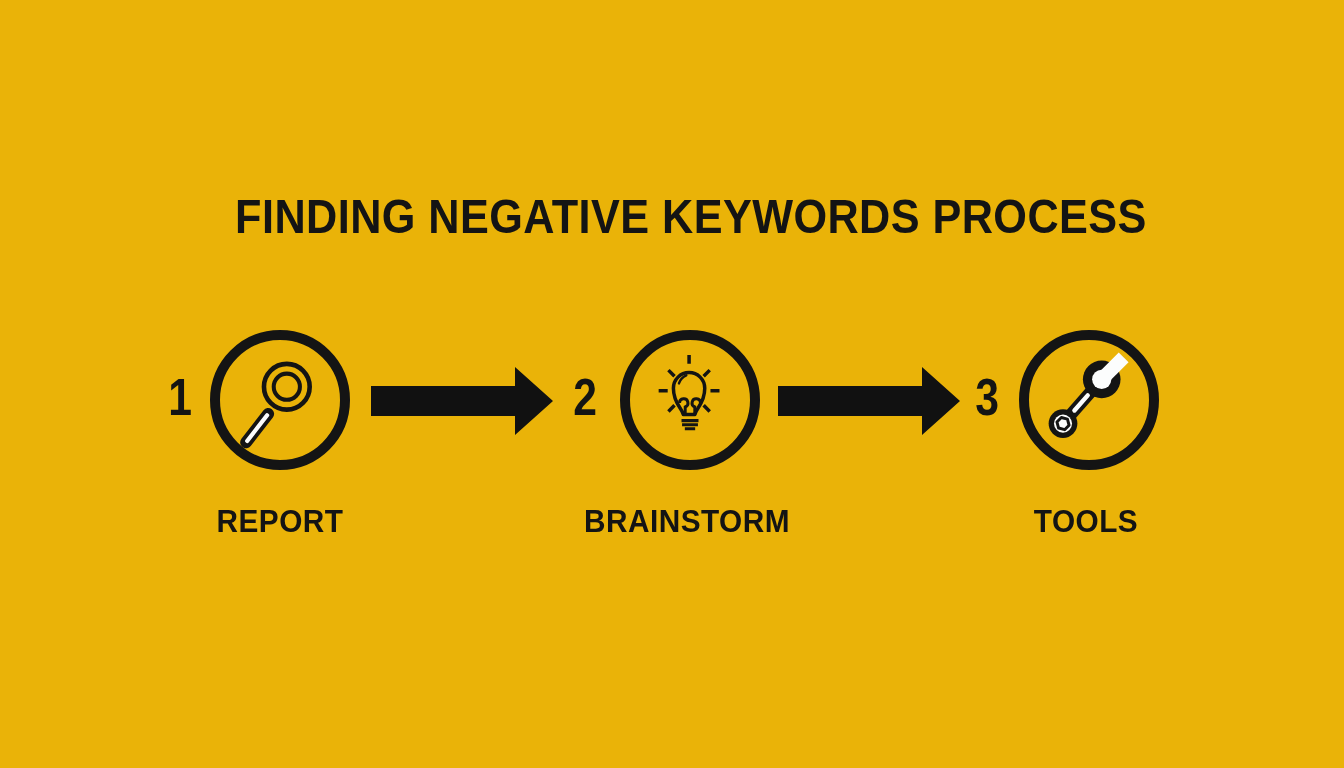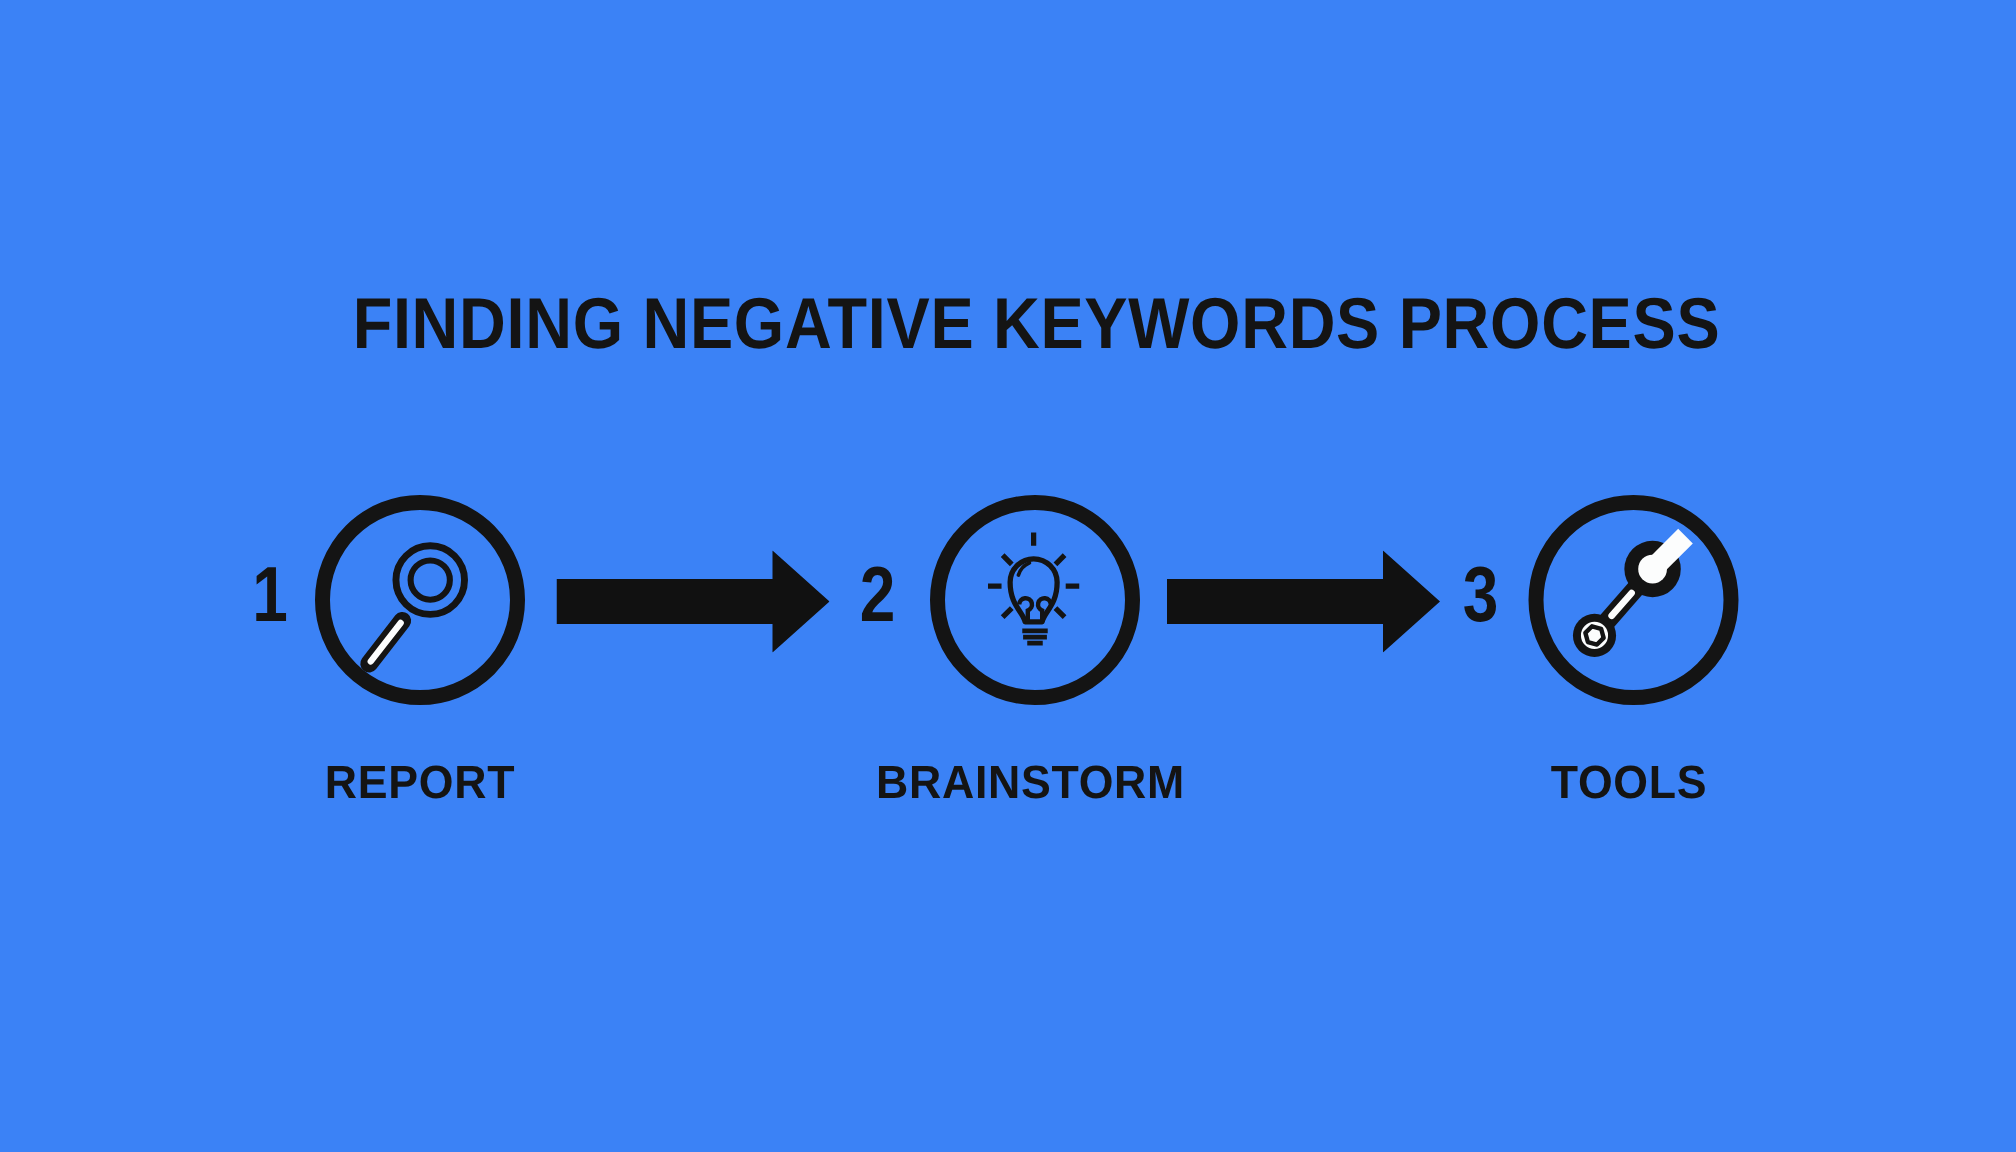--- a/index.html
+++ b/index.html
@@ -1,18 +1,18 @@
 <!DOCTYPE html>
 <html><head>
 <meta charset="utf-8">
 <style>
   html,body{margin:0;padding:0;background:#e9e9e9;}
   .canvas{
     position:relative;width:1344px;height:768px;overflow:hidden;
-    background:#3b82f6;color:#141414;
+    background:#eab308;color:#141414;
     font-family:"Liberation Sans",sans-serif;
   }
   .title{
     position:absolute;top:193px;left:19px;width:1344px;
     text-align:center;font-size:48px;font-weight:700;line-height:1;
     letter-spacing:0.5px;transform:scaleX(0.90);white-space:nowrap;
   }
   .step-number{
     position:absolute;top:371px;width:60px;text-align:center;
     font-size:52px;font-weight:700;line-height:1;transform:scaleX(0.82);

